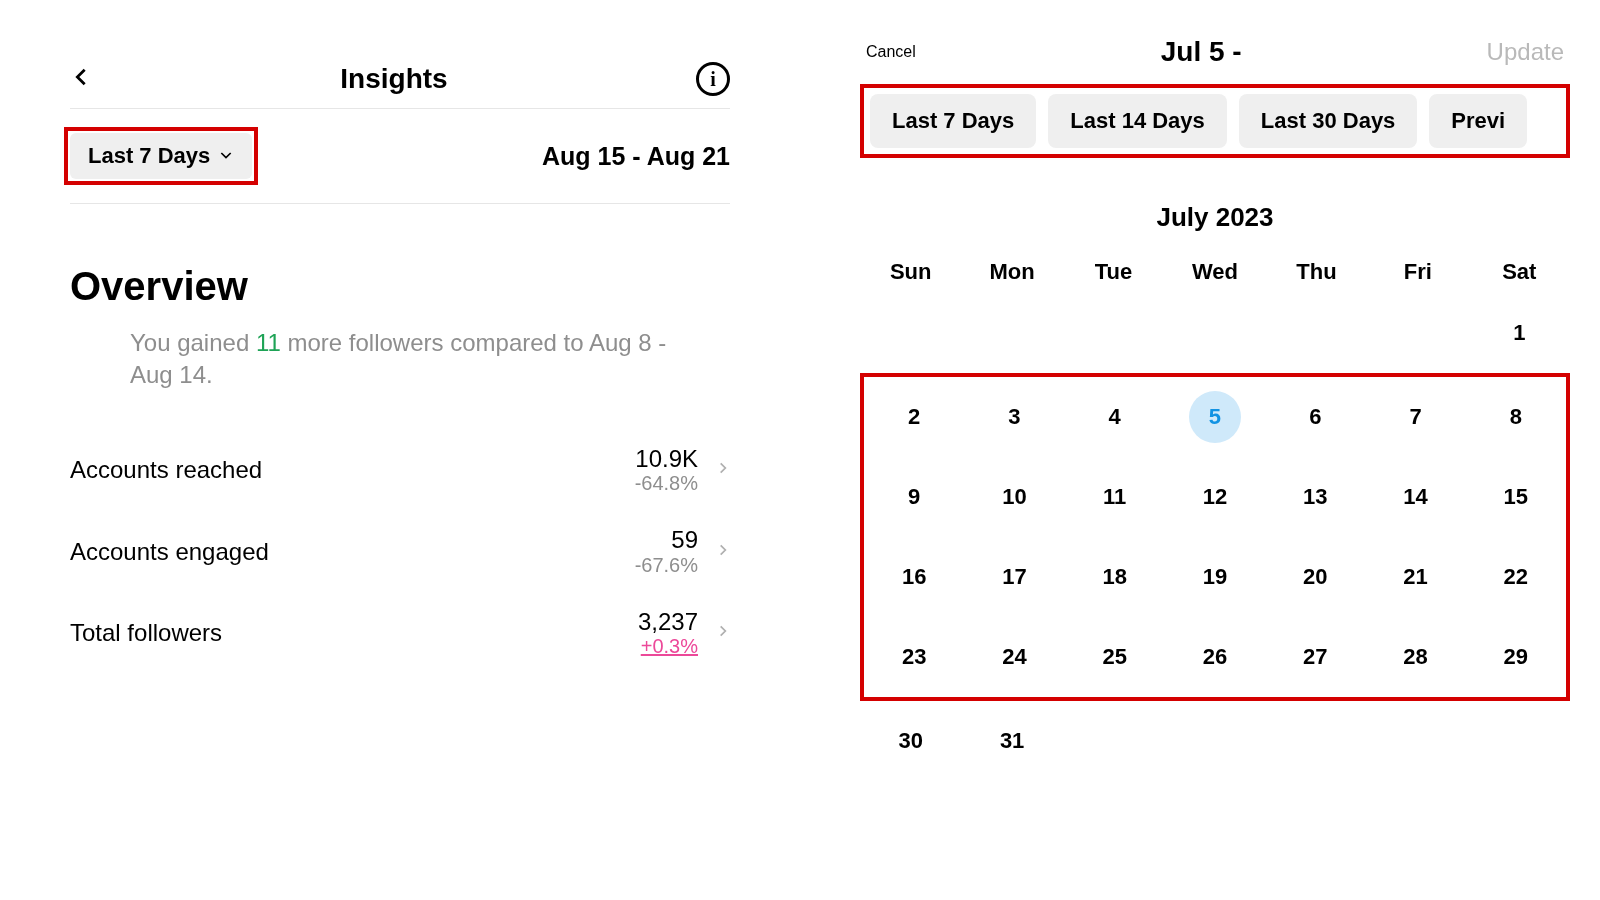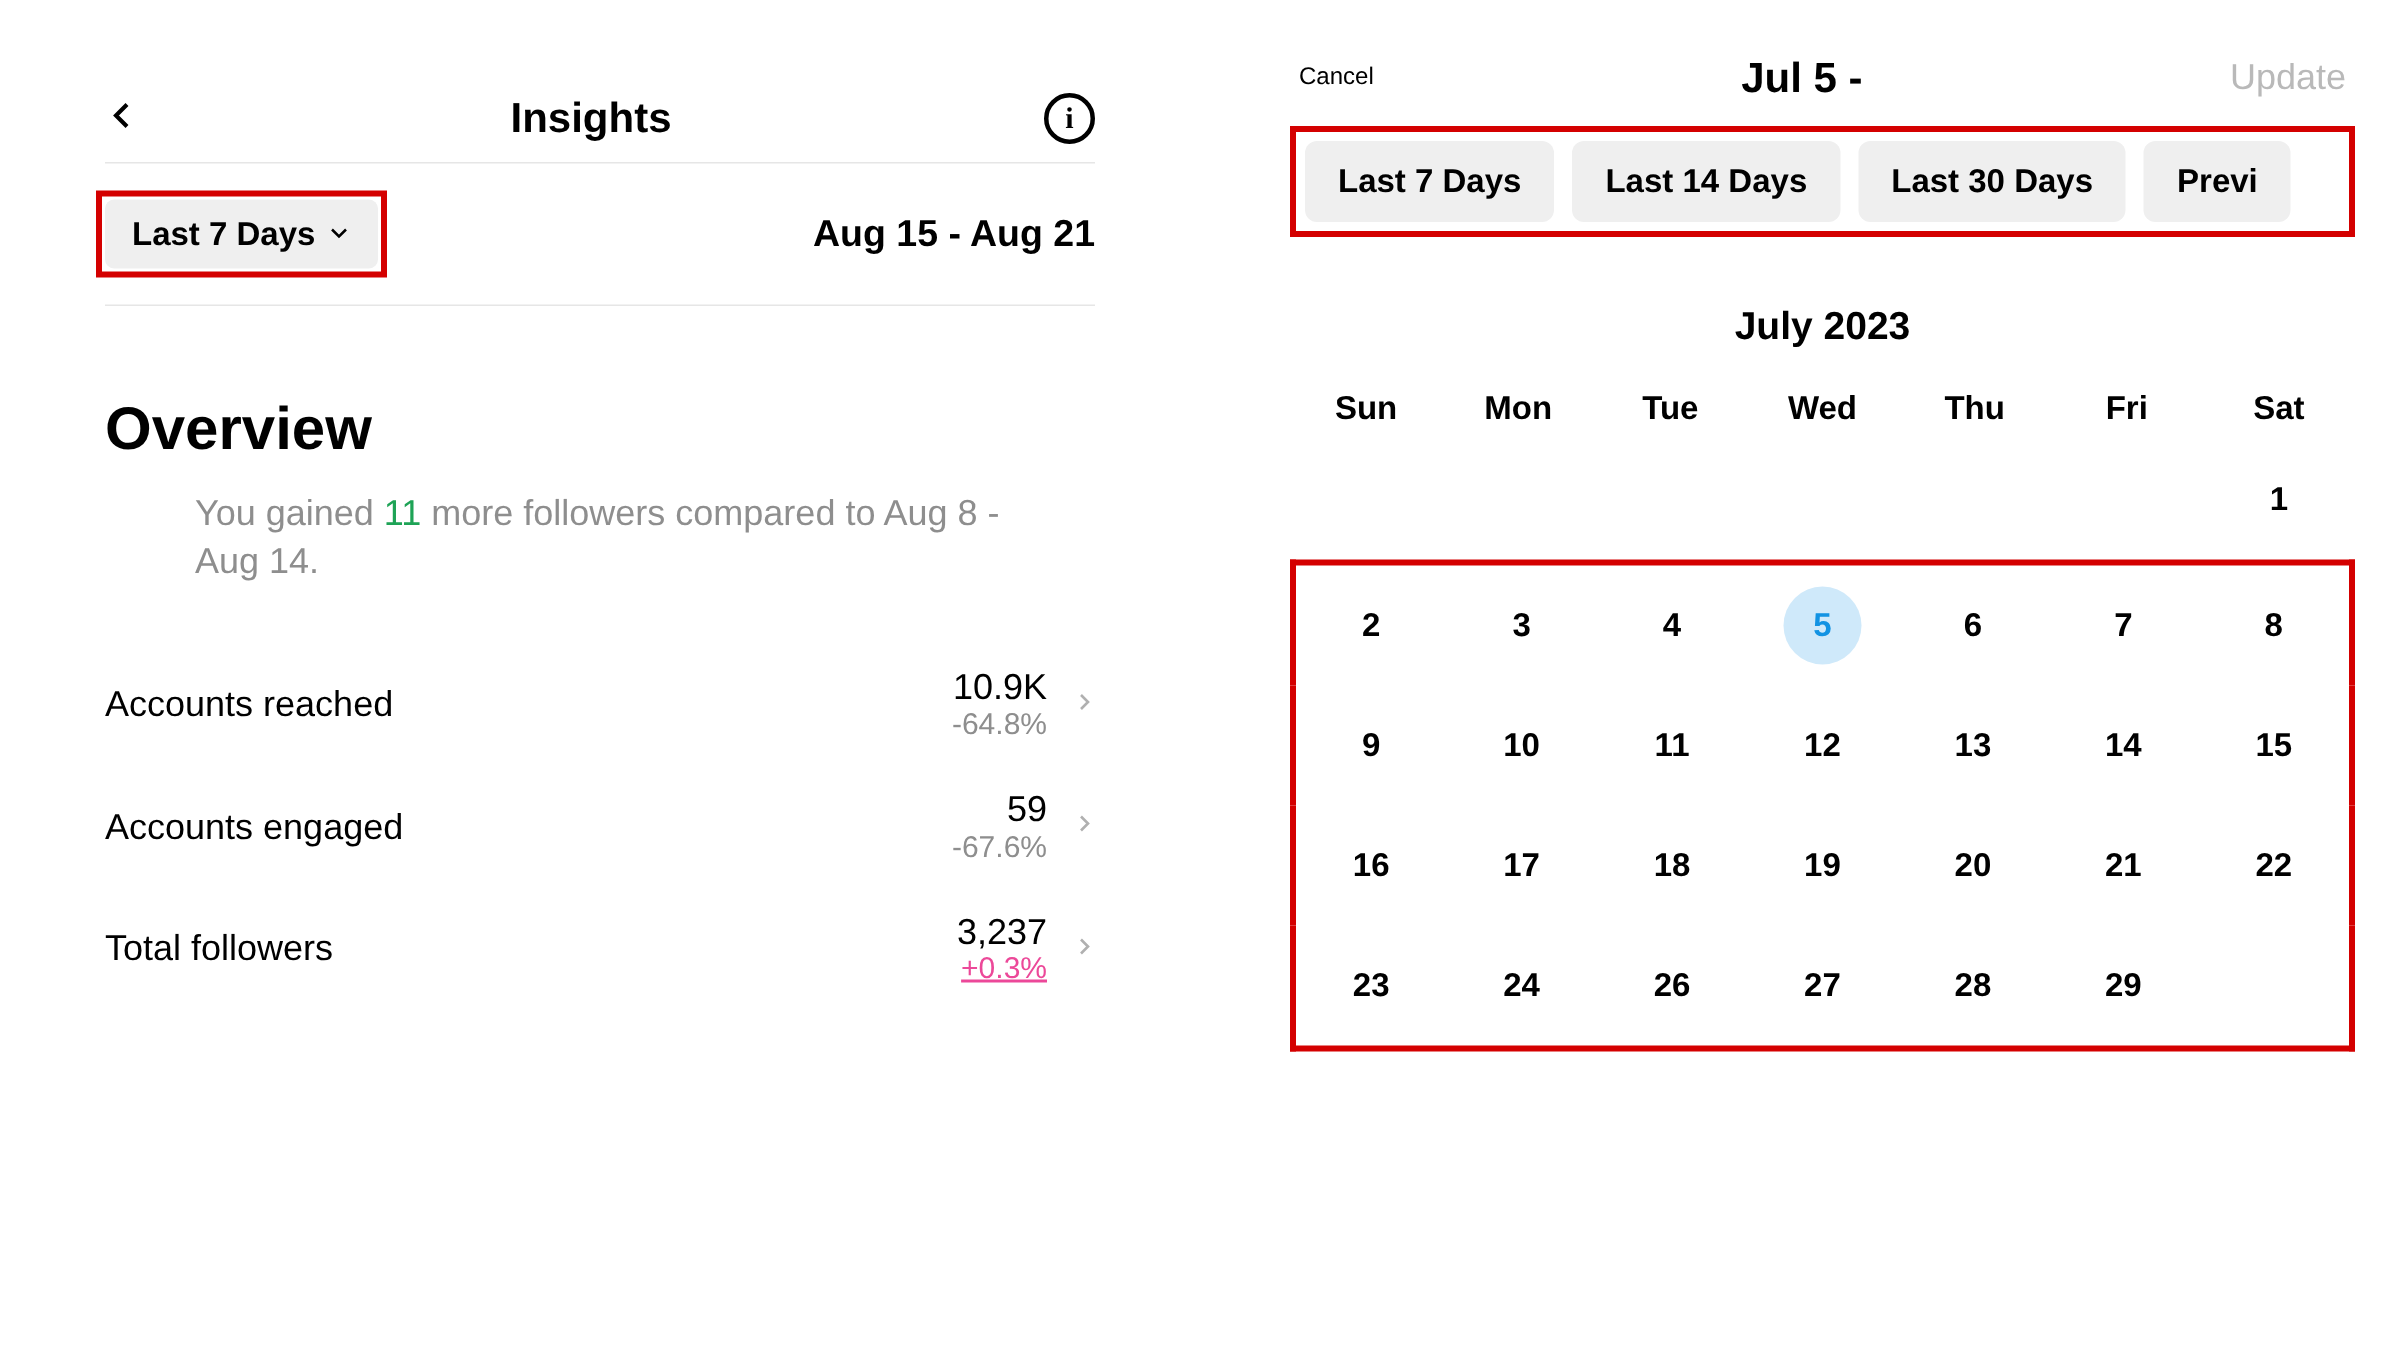--- a/index.html
+++ b/index.html
@@ -381,26 +381,52 @@
         </div>
       </div>
       <div class="week cal-highlight" style="border-top: none;">
         <div class="day">
           <div class="bubble">23</div>
         </div>
         <div class="day">
           <div class="bubble">24</div>
         </div>
         <div class="day">
+          <div class="bubble">25</div>
+        </div>
+        <div class="day">
           <div class="bubble">26</div>
         </div>
         <div class="day">
           <div class="bubble">27</div>
         </div>
         <div class="day">
           <div class="bubble">28</div>
         </div>
         <div class="day">
           <div class="bubble">29</div>
         </div>
       </div>
+      <div class="week">
+        <div class="day">
+          <div class="bubble">30</div>
+        </div>
+        <div class="day">
+          <div class="bubble">31</div>
+        </div>
+        <div class="day">
+          <div class="bubble"></div>
+        </div>
+        <div class="day">
+          <div class="bubble"></div>
+        </div>
+        <div class="day">
+          <div class="bubble"></div>
+        </div>
+        <div class="day">
+          <div class="bubble"></div>
+        </div>
+        <div class="day">
+          <div class="bubble"></div>
+        </div>
+      </div>
     </div>
 </div>
 
 </body></html>

